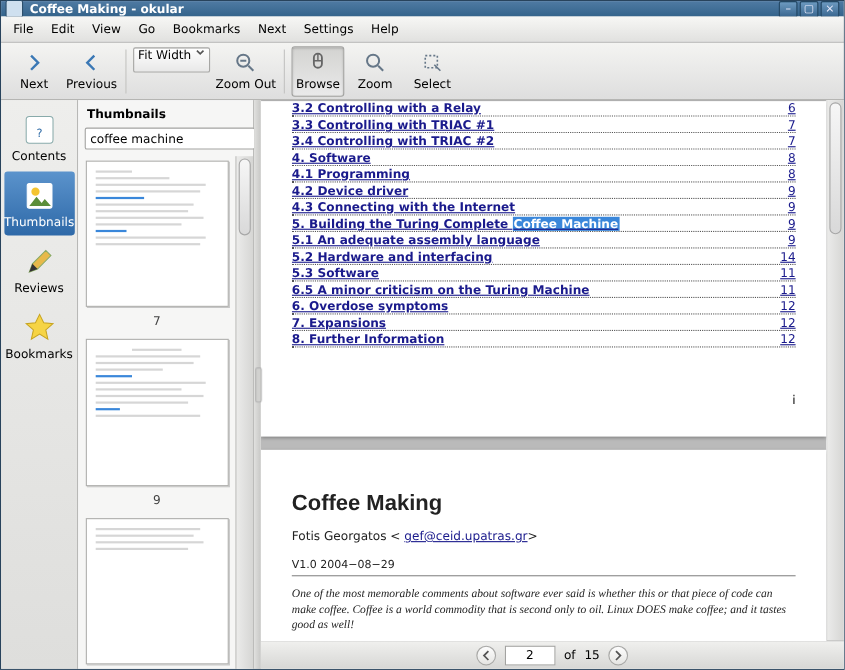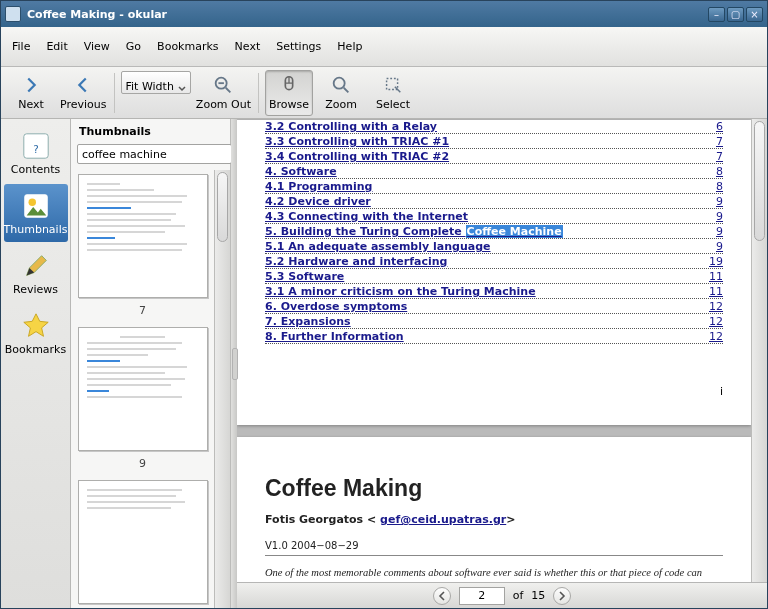--- a/index.html
+++ b/index.html
@@ -1,32 +1,32 @@
 <!DOCTYPE html>
 <html><head>
 <meta charset="utf-8">
 <style>
 * { margin:0; padding:0; box-sizing:border-box; font-family:"DejaVu Sans",Verdana,sans-serif; font-size:11px; }
 body { background:#b8c9d8; width:768px; height:609px; overflow:hidden; }
 .window { display:flex; flex-direction:column; width:768px; height:609px; border:1px solid #28435c; background:#e6e6e6; }
 
-.titlebar { background:linear-gradient(#4f7aa3,#34648b); height:26px; display:flex; align-items:center; color:#fff; padding:0 4px; }
+.titlebar { background:linear-gradient(#4f7aa3,#34648b); height:14px; display:flex; align-items:center; color:#fff; padding:0 4px; }
 .titlebar .app-icon{width:16px;height:16px;background:#cfe0ef;border:1px solid #2c4f6c;border-radius:2px;margin-right:6px;}
 .titlebar .title{flex:1;font-weight:bold;}
 .titlebar .winbtn{width:17px;height:15px;margin-left:2px;background:linear-gradient(#6d9ac0,#3a6790);border:1px solid #234763;border-radius:2px;display:flex;align-items:center;justify-content:center;color:#eef;font-size:10px;}
 
-.menubar{height:40px;display:flex;align-items:center;background:linear-gradient(#f7f7f5,#e1e1df);border-bottom:1px solid #b9b9b8;padding:0 4px;gap:2px;text-align:center;}
+.menubar{height:24px;display:flex;align-items:center;background:linear-gradient(#f7f7f5,#e1e1df);border-bottom:1px solid #b9b9b8;padding:0 4px;gap:2px;text-align:center;}
 .menubar span{padding:3px 7px;border-radius:3px;}
 
 .toolbar{height:52px;display:flex;align-items:center;background:linear-gradient(#f4f4f2,#dedede);border-bottom:1px solid #b5b5b3;padding:0 6px;gap:4px;}
 .tb-btn{display:flex;flex-direction:column;align-items:center;justify-content:center;min-width:48px;height:46px;border:1px solid transparent;border-radius:3px;gap:2px;}
 .tb-btn.pressed{background:linear-gradient(#d3d3d1,#eaeaea);border:1px solid #a2a2a0;box-shadow:inset 0 1px 2px rgba(0,0,0,.2);}
 .tb-sep{width:1px;height:40px;background:#c3c3c1;margin:0 2px;}
 .tb-btn svg{width:22px;height:22px;}
-.zoom-sel{height:23px;border:1px solid #a6a6a4;background:linear-gradient(#fff,#e8e8e8);border-radius:2px;padding:0 4px;display:flex;align-items:flex-end;gap:4px;margin-bottom:20px;}
+.zoom-sel{height:23px;border:1px solid #a6a6a4;background:linear-gradient(#fff,#e8e8e8);border-radius:2px;padding:0 4px;display:flex;align-items:flex-start;gap:4px;margin-bottom:20px;}
 
 .body{flex:1;display:flex;min-height:0;}
 .iconbar{width:70px;background:linear-gradient(#eeeeec,#dededc);border-right:1px solid #b8b8b6;display:flex;flex-direction:column;align-items:center;padding-top:4px;}
 .iconbar .sic{width:64px;height:58px;display:flex;flex-direction:column;align-items:center;justify-content:center;gap:2px;border-radius:3px;margin:1px 0;}
 .iconbar .sic.sel{background:linear-gradient(#5b93cc,#2e69a8);color:#fff;}
 .iconbar svg{width:30px;height:30px;}
 .sidepanel{width:160px;background:#f6f6f5;border-right:1px solid #bcbcba;display:flex;flex-direction:column;}
 .sidepanel .hdr{font-weight:bold;padding:6px 8px 4px;}
 .sidepanel .search{display:flex;align-items:center;padding:2px 6px 6px;gap:4px;}
 .sidepanel input{flex:1;height:20px;border:1px solid #a3a3a1;border-radius:2px;padding:0 4px;background:#fff;}
@@ -38,22 +38,22 @@
 .splitter{width:6px;background:linear-gradient(90deg,#e0e0de,#c8c8c6);cursor:col-resize;position:relative;}
 .splitter::after{content:"";position:absolute;top:50%;left:1px;width:4px;height:30px;background:#d1d1cf;border:1px solid #b2b2b2;border-radius:2px;transform:translateY(-50%);}
 .docview{flex:1;display:flex;flex-direction:column;background:#fff;}
 .pagewrap{flex:1;overflow:auto;background:#bababa;padding:0;}
 .page{background:#fff;margin:0 auto 12px;width:100%;box-shadow:0 1px 3px rgba(0,0,0,.3);padding:8px 28px;font-family:"Times New Roman",serif;font-size:11px;color:#222;}
 .page.toc{padding:0 28px 80px;}
 .tocrow{display:flex;border-bottom:1px dotted #555;margin:1px 0;text-decoration:underline;color:#1a1a8c;font-size:11px;}
 .tocrow .t{flex:1;white-space:nowrap;overflow:hidden;font-weight:bold;}
 .tocrow .p{color:#1a1a8c;margin-left:4px;}
 .tocrow .hl{background:#3a87da;color:#fff;padding:0 1px;}
-.page.p2 h2{font-family:Arial,sans-serif;font-size:23px;font-weight:bold;color:#222;margin:30px 0 8px;}
-.page.p2 h3{font-family:Arial,sans-serif;font-size:14px;font-weight:bold;margin:1px 0 10px;}
+.page.p2 h2{font-family:Arial,sans-serif;font-size:20px;font-weight:bold;color:#222;margin:30px 0 8px;}
+.page.p2 h3{font-family:Arial,sans-serif;font-size:14px;font-weight:normal;margin:1px 0 10px;}
 .page.p2 .ver{border-bottom:1px solid #888;padding:4px 0;margin-bottom:10px;font-size:10px;}
 .page.p2 .intro{font-family:"Times New Roman",serif;font-style:italic;font-size:10.5px;line-height:1.35;border-bottom:1px solid #bbb;padding-bottom:10px;}
 .page.p2 a{color:#1a1a8c;text-decoration:underline;}
 .pgnum{color:#000;float:right;font-size:11px;margin-top:40px;}
 .pager{height:26px;background:linear-gradient(#f0f0ee,#d7d7d5);border-top:1px solid #b6b6b5;display:flex;align-items:center;justify-content:center;gap:8px;}
 .pager .nav{width:18px;height:18px;border:1px solid #a8a8a6;border-radius:9px;background:linear-gradient(#fdfdfd,#e5e5e3);display:flex;align-items:center;justify-content:center;color:#555;}
 .pager input{width:46px;height:18px;border:1px solid #a3a3a1;text-align:center;background:#fff;}
 .vscroll{width:16px;background:linear-gradient(90deg,#ebebea,#d6d6d4);border-left:1px solid #bcbcba;position:relative;}
 .vscroll .thumbbar{position:absolute;left:2px;right:2px;top:2px;height:70px;background:linear-gradient(#f6f6f6,#d9d9d9);border:1px solid #a7a7a7;border-radius:6px;}
 </style>
@@ -258,28 +258,28 @@
            <div class="tocrow">
              <span class="t"><span>5. Building the Turing Complete </span><span class="hl">Coffee Machine</span></span>
              <span class="p">9</span>
            </div>
            <div class="tocrow">
                 <span class="t">5.1 An adequate assembly language</span>
                 <span class="p">9</span>
               </div>
            <div class="tocrow">
                 <span class="t">5.2 Hardware and interfacing</span>
-                <span class="p">19</span>
+                <span class="p">14</span>
               </div>
            <div class="tocrow">
                 <span class="t">5.3 Software</span>
                 <span class="p">11</span>
               </div>
            <div class="tocrow">
-                <span class="t">3.1 A minor criticism on the Turing Machine</span>
+                <span class="t">6.5 A minor criticism on the Turing Machine</span>
                 <span class="p">11</span>
               </div>
            <div class="tocrow">
                 <span class="t">6. Overdose symptoms</span>
                 <span class="p">12</span>
               </div>
            <div class="tocrow">
                 <span class="t">7. Expansions</span>
                 <span class="p">12</span>
               </div>

